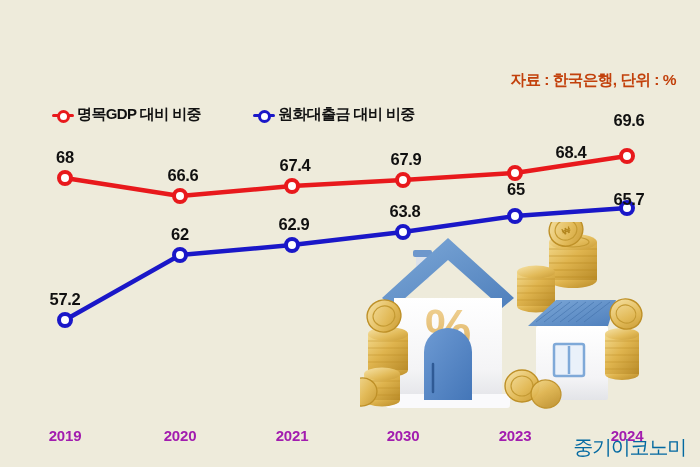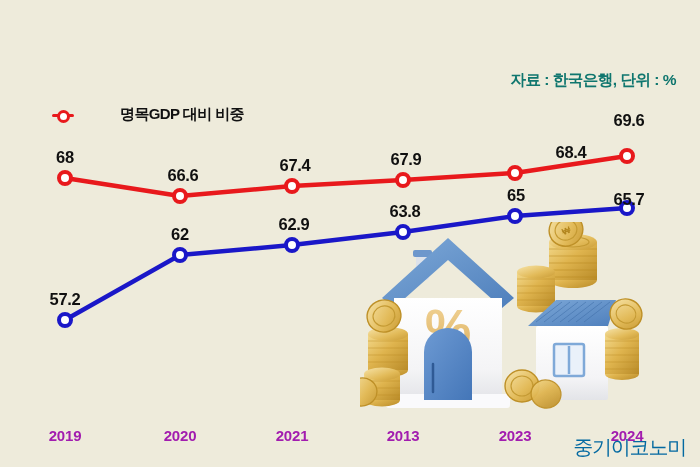--- a/index.html
+++ b/index.html
@@ -31,21 +31,21 @@
     letter-spacing: -1.1px;
     white-space: nowrap;
     line-height: 1.18;
   }
   .source-note {
     position: absolute;
     right: 24px;
     top: 70px;
     font-size: 15.5px;
     font-weight: 800;
-    color: #0f766e;
+    color: #c2410c;
     letter-spacing: -0.5px;
     white-space: nowrap;
   }
 
   
   .legend {
     position: absolute;
     left: 52px;
     top: 105px;
     display: flex;
@@ -81,21 +81,20 @@
     border-radius: 50%;
     background: #ffffff;
     border: 3px solid;
     box-sizing: content-box;
   }
   .legend-label {
     font-size: 15px;
     font-weight: 800;
     color: #111111;
     letter-spacing: -0.6px;
-    margin-left: 43px;
   }
 
   
   .plot {
     position: absolute;
     left: 0;
     top: 0;
     width: 700px;
     height: 467px;
     pointer-events: none;
@@ -153,20 +152,27 @@
 
   <div class="source-note">자료 : 한국은행, 단위 : %</div>
 
   <div class="legend">
     <div class="legend-item">
       <span class="legend-swatch">
         <span class="lg-line" style="background:#E8191C"></span>
         <span class="lg-dot" style="border-color:#E8191C"></span>
       </span>
       <span class="legend-label">명목GDP 대비 비중</span>
+    </div>
+    <div class="legend-item">
+      <span class="legend-swatch">
+        <span class="lg-line" style="background:#1A17C8"></span>
+        <span class="lg-dot" style="border-color:#1A17C8"></span>
+      </span>
+      <span class="legend-label">원화대출금 대비 비중</span>
     </div>
   </div>
 
   <div class="illustration">
     <svg width="300" height="205" viewBox="0 0 300 205" xmlns="http://www.w3.org/2000/svg">
       <defs>
         <linearGradient id="coinG" x1="0" y1="0" x2="1" y2="1">
           <stop offset="0%" stop-color="#F3D98C"></stop>
           <stop offset="45%" stop-color="#DFB44E"></stop>
           <stop offset="100%" stop-color="#B98B28"></stop>
@@ -347,25 +353,25 @@
   <div class="value-label" style="left:183px; top:166px;">66.6</div>
   <div class="value-label" style="left:295px; top:156px;">67.4</div>
   <div class="value-label" style="left:406px; top:150px;">67.9</div>
   <div class="value-label" style="left:523px; top:143px;margin-left:48px;">68.4</div>
   <div class="value-label" style="left:629px; top:111px;">69.6</div>
 
   <div class="value-label" style="left:65px;  top:290px;">57.2</div>
   <div class="value-label" style="left:180px; top:225px;">62</div>
   <div class="value-label" style="left:294px; top:215px;">62.9</div>
   <div class="value-label" style="left:405px; top:202px;">63.8</div>
-  <div class="value-label" style="left:516px; top:186px;">65</div>
+  <div class="value-label" style="left:516px; top:180px;">65</div>
   <div class="value-label" style="left:629px; top:178px;margin-top:12px;">65.7</div>
 
   <div class="axis-label" style="left:65px;">2019</div>
   <div class="axis-label" style="left:180px;">2020</div>
   <div class="axis-label" style="left:292px;">2021</div>
-  <div class="axis-label" style="left:403px;">2013</div>
+  <div class="axis-label" style="left:403px;">2030</div>
   <div class="axis-label" style="left:515px;">2023</div>
   <div class="axis-label" style="left:627px;">2024</div>
 
   <div class="watermark">중기이코노미</div>
 
 </div>
 
 </body></html>

